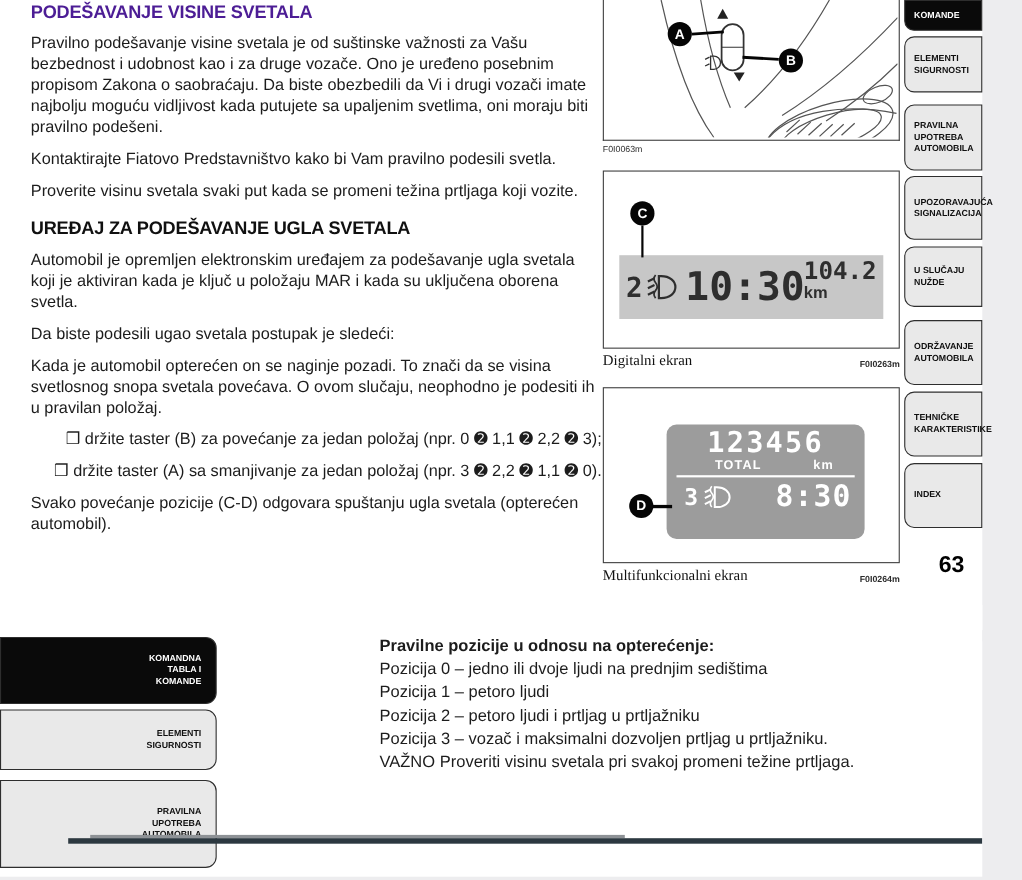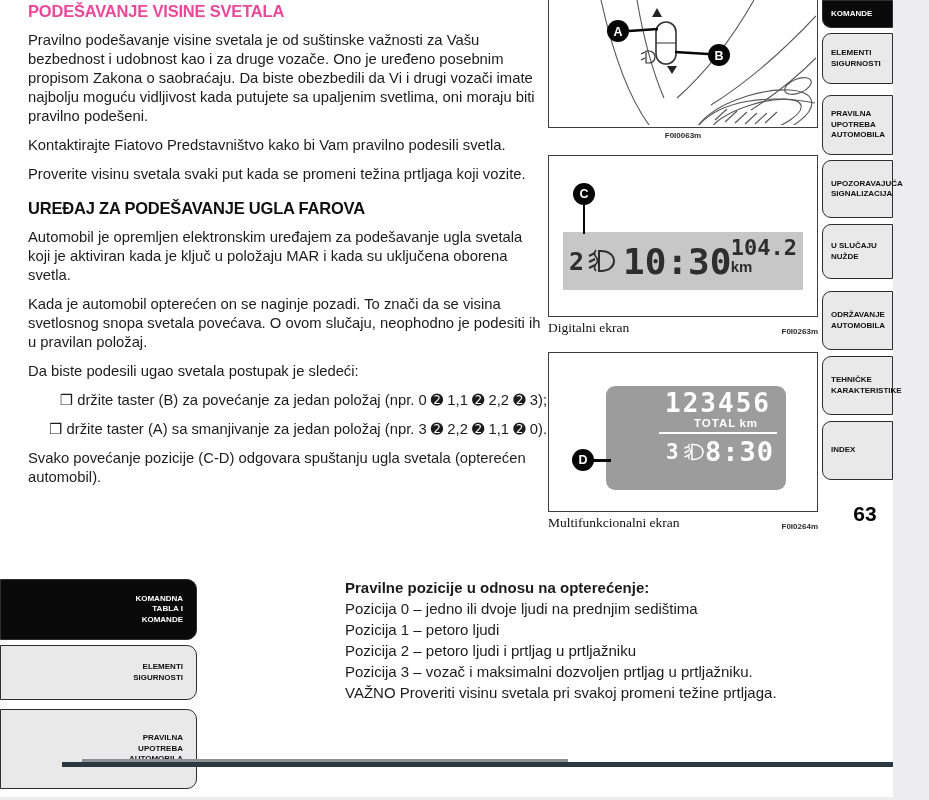--- a/index.html
+++ b/index.html
@@ -9,31 +9,31 @@
     font-family:"Liberation Sans","DejaVu Sans",sans-serif;
     color:#1c1c1c;
   }
   .page{position:absolute;background:#ffffff;}
   #page63{left:0;top:0;width:893px;height:573px;}
   #page64{left:0;top:550px;width:893px;height:247px;overflow:hidden;}
   #divider{position:absolute;left:0;top:573px;width:893px;height:10px;background:#dcdce0;}
 
   
   #textcol{position:absolute;left:28px;top:2px;width:519px;}
-  .h1{font-size:16.5px;font-weight:bold;letter-spacing:-0.2px;color:#ec4899;margin:0 0 10px 0;}
+  .h1{font-size:16.5px;font-weight:bold;letter-spacing:-0.2px;color:#4c1d95;margin:0 0 10px 0;}
   .h2{font-size:16.5px;font-weight:bold;letter-spacing:-0.2px;color:#101010;margin:15px 0 10px 0;}
   .para{font-size:14.8px;line-height:19px;margin:0 0 10px 0;}
   .bullet{font-size:14.8px;line-height:19px;margin:0 0 10px 0;padding-left:16px;text-indent:-16px;text-align:right;}
 
   
   .fig{position:absolute;left:548px;width:270px;background:#fff;border:1.5px solid #3f3f3f;box-sizing:border-box;}
   #fig-lever{top:0;height:128px;border-top:none;}
   #fig-digital{top:155px;height:162px;}
   #fig-multi{top:352px;height:160px;}
-  .figcode{position:absolute;left:548px;width:270px;text-align:center;font-size:8px;font-weight:bold;color:#2b2b2b;}
+  .figcode{position:absolute;left:548px;width:270px;text-align:left;font-size:8px;font-weight:normal;color:#2b2b2b;}
   #code1{top:131px;}
   .caprow{position:absolute;left:548px;width:270px;display:flex;justify-content:space-between;align-items:flex-end;}
   #cap2{top:320px;}
   #cap3{top:515px;}
   .capname{font-family:"Liberation Serif","DejaVu Serif",serif;font-size:13.5px;color:#111;}
   .capcode{font-size:8px;font-weight:bold;color:#2b2b2b;}
 
   .ptr-circle{position:absolute;width:22px;height:22px;border-radius:50%;background:#050505;color:#fff;
     font-size:12.5px;font-weight:bold;display:flex;align-items:center;justify-content:center;z-index:3;}
   .ptr-line{position:absolute;background:#050505;z-index:2;}
@@ -41,21 +41,21 @@
   .lcd{position:absolute;left:14px;right:14px;top:76px;height:58px;background:#c7c7c7;
     display:flex;align-items:center;color:#2e2e2e;}
   .seg{font-family:"DejaVu Sans Mono","Liberation Mono",monospace;font-weight:bold;letter-spacing:1px;}
   .lcd .pos{font-size:25px;margin-left:6px;}
   .lcd .clock{font-size:36px;margin-left:6px;letter-spacing:0;}
   .lcd .trip{position:absolute;right:6px;top:3px;text-align:left;}
   .lcd .trip .val{font-size:22px;letter-spacing:0;}
   .lcd .trip .unit{font-size:15px;font-weight:bold;font-family:"Liberation Sans",sans-serif;margin-top:-2px;}
 
   .mfd{position:absolute;left:57px;top:33px;width:180px;height:104px;background:#9c9c9c;border-radius:9px;
-    color:#fff;box-sizing:border-box;padding-top:3px;padding-left:44px;}
+    color:#fff;box-sizing:border-box;padding-top:3px;}
   .mfd .odo{text-align:center;font-size:26px;letter-spacing:2px;line-height:28px;}
   .mfd .lblrow{display:flex;justify-content:space-between;padding:0 28px 0 44px;
     font-size:11.5px;font-weight:bold;letter-spacing:1px;line-height:12px;}
   .mfd .sep{border-top:2px solid #fff;margin:3px 9px 2px 9px;}
   .mfd .botrow{display:flex;align-items:center;padding:0 12px 0 16px;}
   .mfd .pos{font-size:21px;}
   .mfd .clock{font-size:27px;margin-left:auto;letter-spacing:1px;}
 
   
   .rtab{position:absolute;left:822px;width:71px;background:#e9e9e9;border:1.2px solid #2e2e2e;
@@ -91,24 +91,24 @@
 </head>
 <body>
 
 <div class="page" id="page63">
 
   <div id="textcol">
     <div class="h1">PODEŠAVANJE VISINE SVETALA</div>
     <div class="para">Pravilno podešavanje visine svetala je od suštinske važnosti za Vašu bezbednost i udobnost kao i za druge vozače. Ono je uređeno posebnim propisom Zakona o saobraćaju. Da biste obezbedili da Vi i drugi vozači imate najbolju moguću vidljivost kada putujete sa upaljenim svetlima, oni moraju biti pravilno podešeni.</div>
     <div class="para">Kontaktirajte Fiatovo Predstavništvo kako bi Vam pravilno podesili svetla.</div>
     <div class="para">Proverite visinu svetala svaki put kada se promeni težina prtljaga koji vozite.</div>
-    <div class="h2">UREĐAJ ZA PODEŠAVANJE UGLA FAROVA</div>
+    <div class="h2">UREĐAJ ZA PODEŠAVANJE UGLA SVETALA</div>
     <div class="para">Automobil je opremljen elektronskim uređajem za podešavanje ugla svetala koji je aktiviran kada je ključ u položaju MAR i kada su uključena oborena svetla.</div>
+    <div class="para">Da biste podesili ugao svetala postupak je sledeći:</div>
     <div class="para">Kada je automobil opterećen on se naginje pozadi. To znači da se visina svetlosnog snopa svetala povećava. O ovom slučaju, neophodno je podesiti ih u pravilan položaj.</div>
-    <div class="para">Da biste podesili ugao svetala postupak je sledeći:</div>
     <div class="bullet">❒ držite taster (B) za povećanje za jedan položaj (npr. 0 ➋ 1,1 ➋ 2,2 ➋ 3);</div>
     <div class="bullet">❒ držite taster (A) sa smanjivanje za jedan položaj (npr. 3 ➋ 2,2 ➋ 1,1 ➋ 0).</div>
     <div class="para">Svako povećanje pozicije (C-D) odgovara spuštanju ugla svetala (opterećen automobil).</div>
   </div>
 
   <div class="fig" id="fig-lever">
     <svg width="267" height="125" viewBox="0 0 267 125">
       <g fill="none" stroke="#555" stroke-width="1.1">
         <path d="M52,0 C62,45 78,95 100,125"></path>
         <path d="M88,0 C94,35 102,68 115,98"></path>

